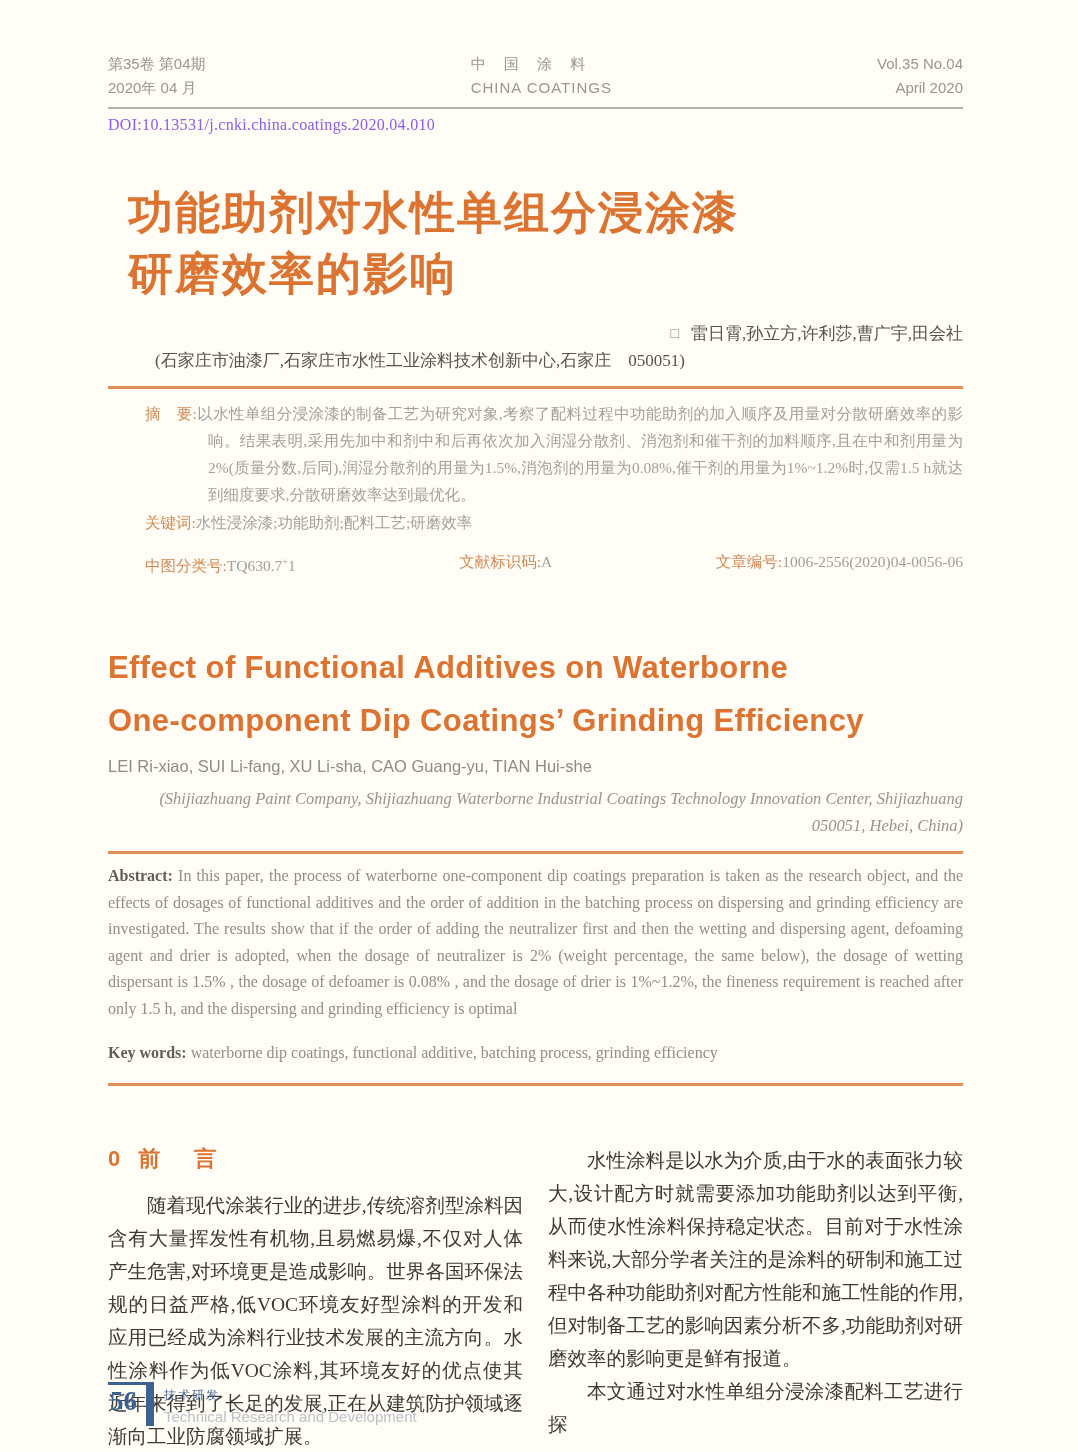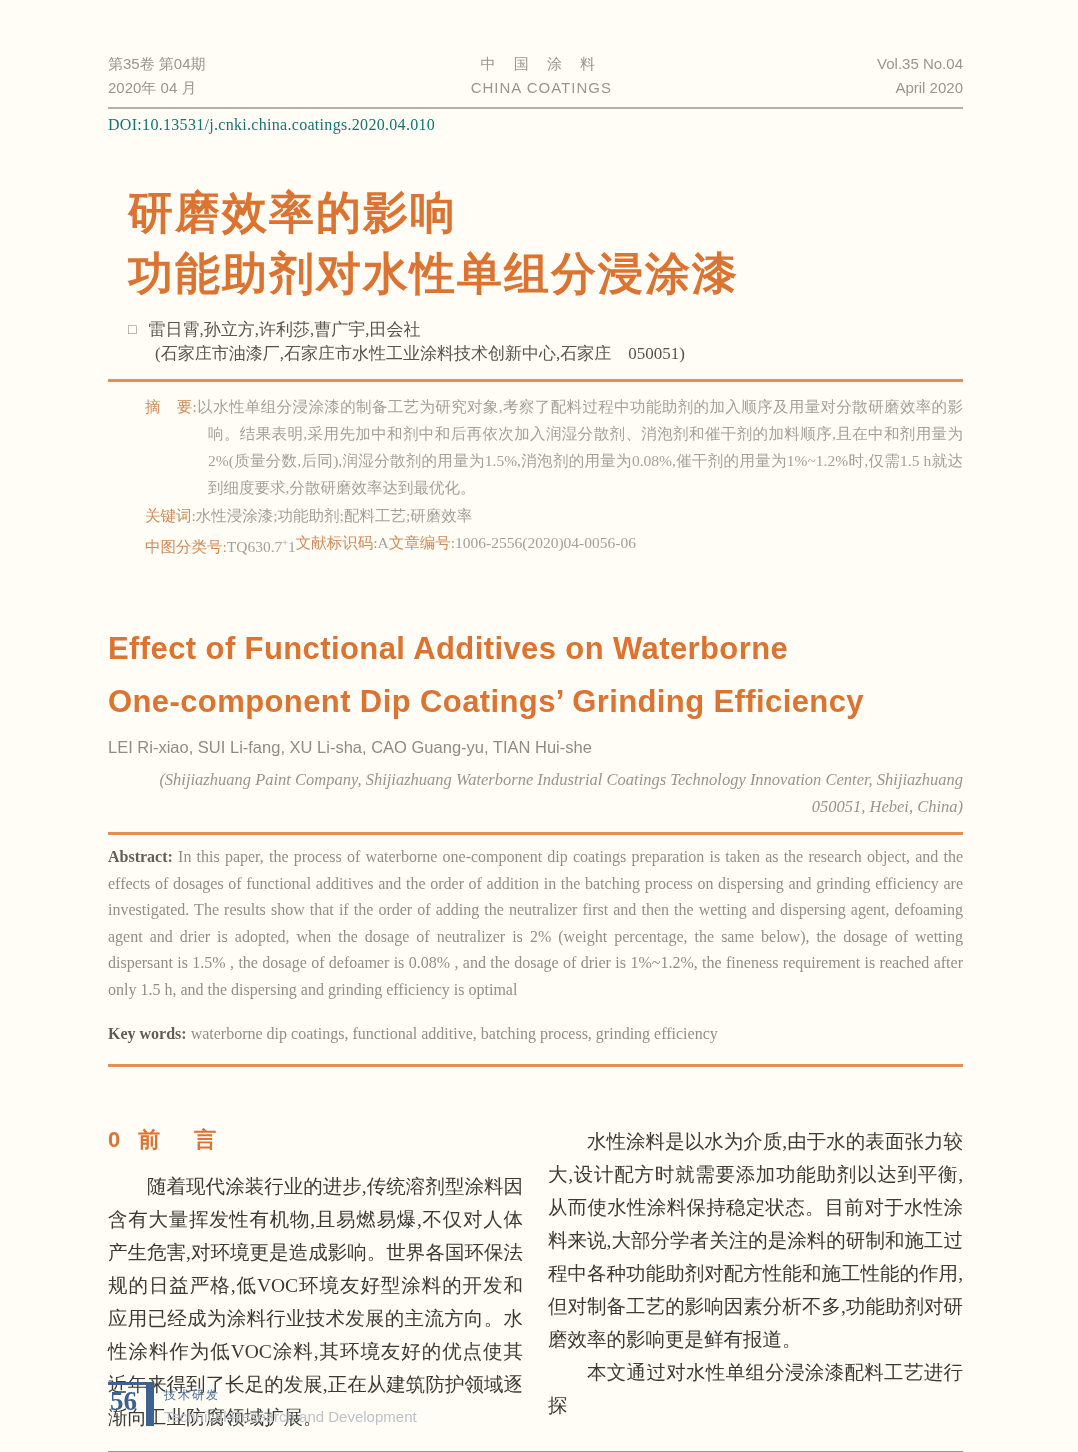--- a/index.html
+++ b/index.html
@@ -12,48 +12,48 @@
   .content { padding:0 115px 0 108px; }
 
   
   .journal-header {
     display:flex; justify-content:space-between; align-items:flex-start;
     padding-top:52px; color:#98968f;
     font-family:"Liberation Sans","DejaVu Sans",sans-serif;
     font-size:15px; line-height:24px;
   }
   .jh-col { white-space:nowrap; }
-  .jh-center { text-align:center; }
+  .jh-center { }
   .jh-center .zh { letter-spacing:7px; }
   .jh-center .en { letter-spacing:1px; }
   .jh-right { text-align:right; }
   .header-rule { border:none; border-top:2px solid #b3b1ab; margin:7px 0 0 0; }
-  .doi { margin-top:7px; font-size:16px; color:#0f766e; letter-spacing:0.3px; }
+  .doi { margin-top:7px; font-size:16px; color:#8b5cf6; letter-spacing:0.3px; }
 
   
   .title-zh {
     margin-top:48px; padding-left:20px;
     color:#dd7330; font-family:"Liberation Sans","DejaVu Sans",sans-serif;
     font-weight:bold; font-size:45px; line-height:61px; letter-spacing:2px;
   }
-  .byline { margin-top:16px; padding-left:20px; color:#56544f; font-size:17px; line-height:20px; }
+  .byline { margin-top:16px; padding-left:20px; color:#56544f; font-size:17px; line-height:27px;text-align:right; }
   .byline .marker { color:#83817b; font-size:14px; margin-right:12px; position:relative; top:-1px; }
   .affiliation-zh { padding-left:47px; color:#56544f; font-size:17px; line-height:26px; }
 
   .rule-orange { border:none; border-top:3px solid #e39058; margin:12px 0 0 0; }
 
   
   .abstract-zh {
     margin-top:11px; padding-left:37px;
     color:#a3a09a; font-size:15.5px; line-height:27px;
   }
   .abstract-zh .lbl { color:#d18a56; }
   .abs-text { margin:0; padding-left:63px; text-indent:-63px; text-align:justify; }
   .kw-line { margin:1px 0 0 0; }
-  .clc-row { display:flex; margin-top:0; }
+  .clc-row { display:flex; justify-content:space-between; margin-top:12px; }
   .clc-row sup { font-size:10px; }
 
   
   .title-en {
     margin-top:62px;
     color:#dd7330; font-family:"Liberation Sans","DejaVu Sans",sans-serif;
     font-weight:bold; font-size:31px; line-height:53px; letter-spacing:0.4px;
   }
   .authors-en {
     margin-top:10px; color:#8e8c87;
@@ -109,22 +109,22 @@
       </div>
       <div class="jh-col jh-right">
         <div>Vol.35 No.04</div>
         <div>April 2020</div>
       </div>
     </div>
     <hr class="header-rule">
     <div class="doi">DOI:10.13531/j.cnki.china.coatings.2020.04.010</div>
 
     <div class="title-zh">
+      <div>功能助剂对水性单组分浸涂漆</div>
       <div>研磨效率的影响</div>
-      <div>功能助剂对水性单组分浸涂漆</div>
     </div>
 
     <div class="byline">
       <span class="marker">□</span><span>雷日霄,孙立方,许利莎,曹广宇,田会社</span>
     </div>
     <div class="affiliation-zh">(石家庄市油漆厂,石家庄市水性工业涂料技术创新中心,石家庄　050051)</div>
 
     <hr class="rule-orange">
 
     <div class="abstract-zh">

